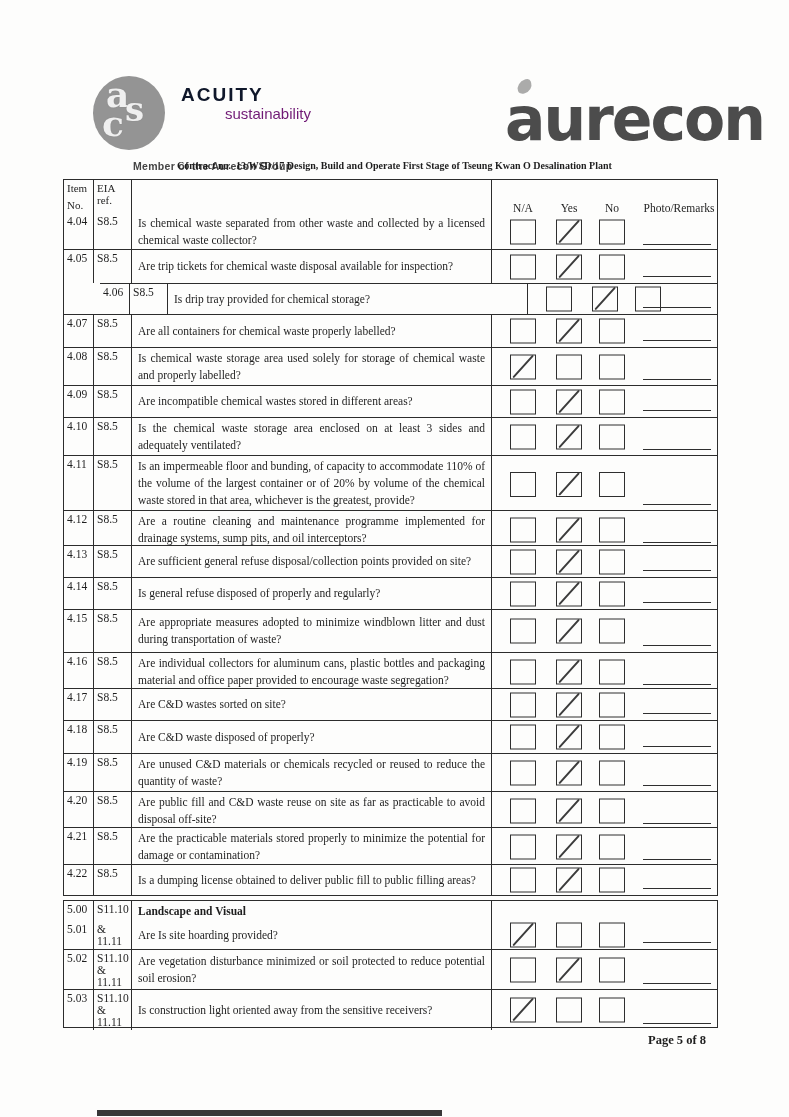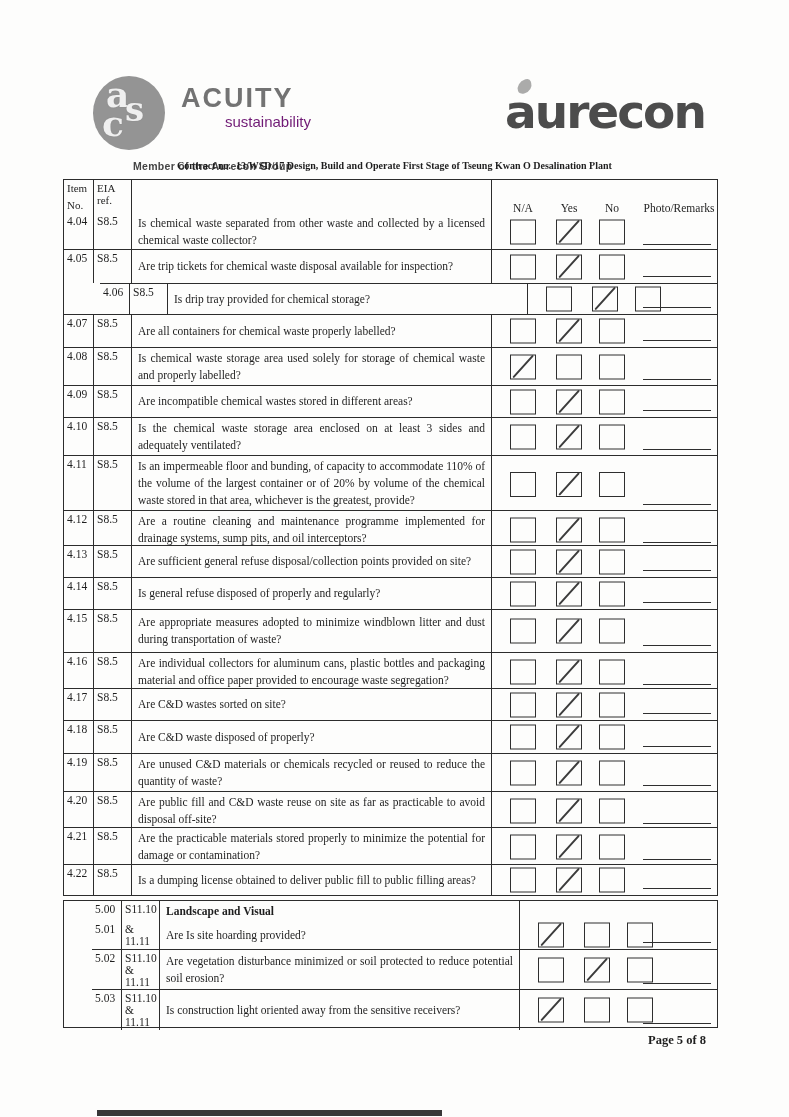--- a/index.html
+++ b/index.html
@@ -19,47 +19,47 @@
   }
   .monogram span {
     position:absolute; color:#efefef;
     font-family:"DejaVu Serif", serif; font-weight:bold;
     text-shadow:0 0 1px #7d7d7d;
   }
   .mono-a { font-size:36px; left:13px; top:-3px; }
   .mono-s { font-size:34px; left:32px; top:13px; }
   .mono-c { font-size:36px; left:9px;  top:26px; }
   .acuity-text { margin-left:16px; padding-top:9px; font-family:"Liberation Sans", sans-serif; }
-  .acuity-name { font-size:27px; font-weight:bold; color:#737373; letter-spacing:2px; line-height:1; }
+  .acuity-name { font-size:19px; font-weight:bold; color:#0f172a; letter-spacing:2px; line-height:1; }
   .acuity-tagline { font-size:15px; color:#701a75; margin:2px 0 0 44px; line-height:1; }
   .acuity-member {
     margin:10px 0 0 40px; font-family:"Liberation Sans", sans-serif;
     font-size:10.5px; font-weight:bold; color:#454545; letter-spacing:.3px;
   }
   .aurecon { position:absolute; left:505px; top:86px; }
   .aurecon-word {
     position:relative; font-family:"DejaVu Sans", sans-serif; font-weight:bold;
-    font-size:47px; line-height:1.1; color:#4c4c4c; letter-spacing:-2px;
+    font-size:60px; line-height:1.1; color:#4c4c4c; letter-spacing:-2px;
   }
   .aurecon-leaf {
     position:absolute; left:12px; top:-6px; width:15px; height:13px;
     background:#8f8f8f; border-radius:70% 30% 65% 35%;
     transform:rotate(-18deg); opacity:.75;
   }
 
   
   .doc-title {
     position:absolute; top:160px; left:0; right:0; text-align:center;
     font-size:10px; font-weight:bold; white-space:pre-wrap;
   }
 
   
   .tbl { position:absolute; left:63px; top:179px; width:655px; font-size:11.5px; }
   .block { border:1.6px solid #2c2c2c; background:transparent; }
-  .block + .block { margin-top:4px;padding-left:28px; }
+  .block + .block { margin-top:4px; }
   .row { display:grid; grid-template-columns:30px 38px 360px 1fr; position:relative; }
   .row + .row { border-top:1px solid #2c2c2c; }
   .row.no-top { border-top:none; }
   .cell { padding:2px 3px; }
   .c-item { border-right:1px solid #2c2c2c; }
   .c-eia  { border-right:1px solid #2c2c2c; }
   .c-q    { border-right:1px solid #2c2c2c; padding:2px 6px;
             display:flex; flex-direction:column; justify-content:center; }
   .c-q .q-text { line-height:17px; text-align:justify; }
   .row.section-row .q-text { font-weight:bold; text-align:left; }

